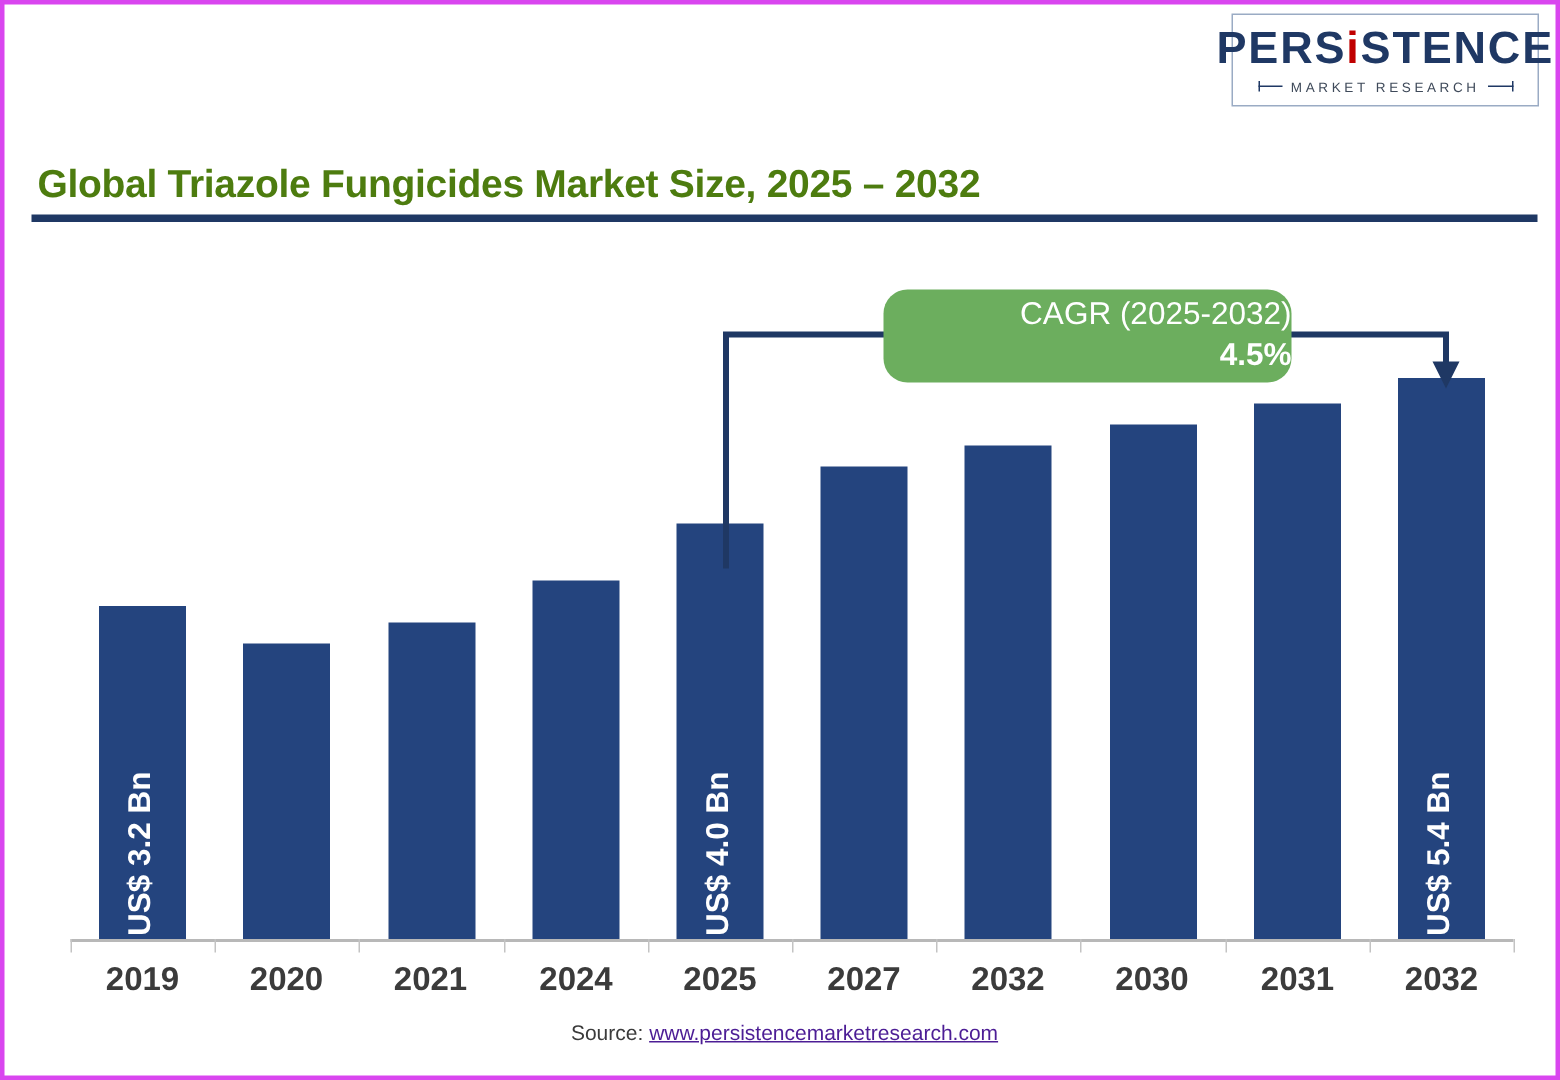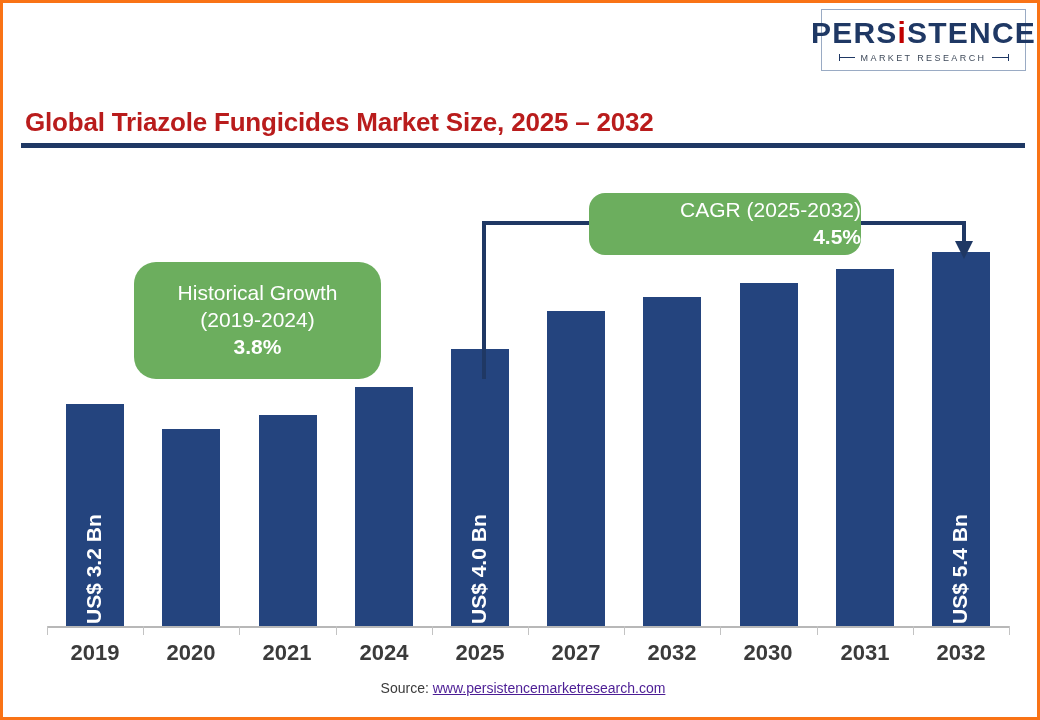--- a/index.html
+++ b/index.html
@@ -8,21 +8,21 @@
     background: #ffffff;
   }
   body {
     font-family: "Liberation Sans", sans-serif;
   }
   #page {
     position: relative;
     width: 1040px;
     height: 720px;
     background: #ffffff;
-    border: 3px solid #f97316;
+    border: 3px solid #d946ef;
     box-sizing: border-box;
     overflow: hidden;
   }
 
   
   #logo-box {
     position: absolute;
     left: 818px;
     top: 6px;
     width: 205px;
@@ -75,21 +75,21 @@
     white-space: nowrap;
   }
 
   
   #chart-title {
     position: absolute;
     left: 22px;
     top: 104px;
     font-size: 26px;
     font-weight: 700;
-    color: #b91c1c;
+    color: #4d7c0f;
     letter-spacing: -0.2px;
     white-space: nowrap;
   }
   #title-rule {
     position: absolute;
     left: 18px;
     top: 140px;
     width: 1004px;
     height: 5px;
     background: #1f3864;
@@ -247,25 +247,20 @@
         <div class="cat-label" style="left: 717px; width: 96px;">2030</div>
         <div class="cat-label" style="left: 814px; width: 96px;">2031</div>
         <div class="cat-label" style="left: 910px; width: 96px;">2032</div>
       </div>
 
     <svg id="connector" width="1040" height="720">
       <polyline points="481,376 481,220 961,220 961,240" fill="none" stroke="#1f3864" stroke-width="4"></polyline>
       <polygon points="952,238 970,238 961,256" fill="#1f3864"></polygon>
     </svg>
 
-    <div class="callout" id="historical-callout">
-      <div class="c-line">Historical Growth</div>
-      <div class="c-line">(2019-2024)</div>
-      <div class="c-value">3.8%</div>
-    </div>
 
     <div class="callout" id="cagr-callout">
       <div class="c-line">CAGR (2025-2032)</div>
       <div class="c-value">4.5%</div>
     </div>
   </div>
 
   <div id="source">
     <span>Source: </span><a id="source-link" href="#">www.persistencemarketresearch.com</a>
   </div>

